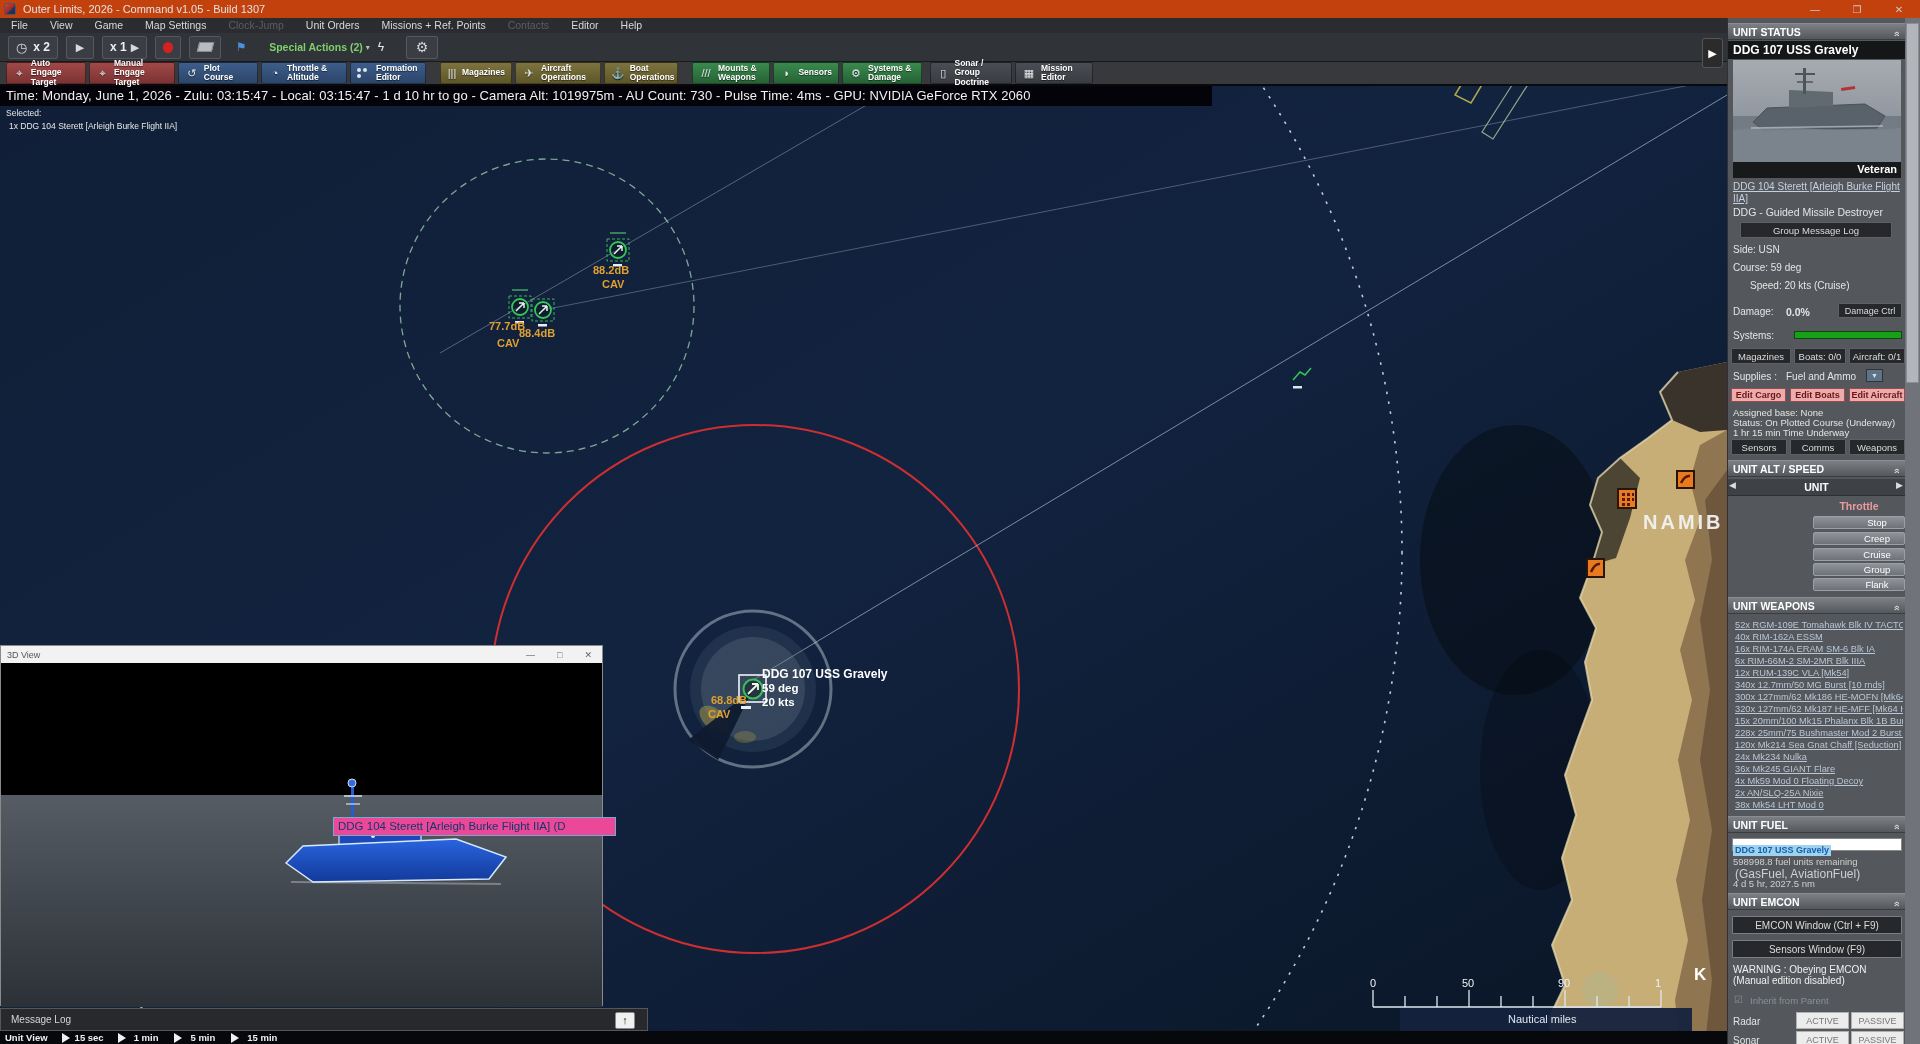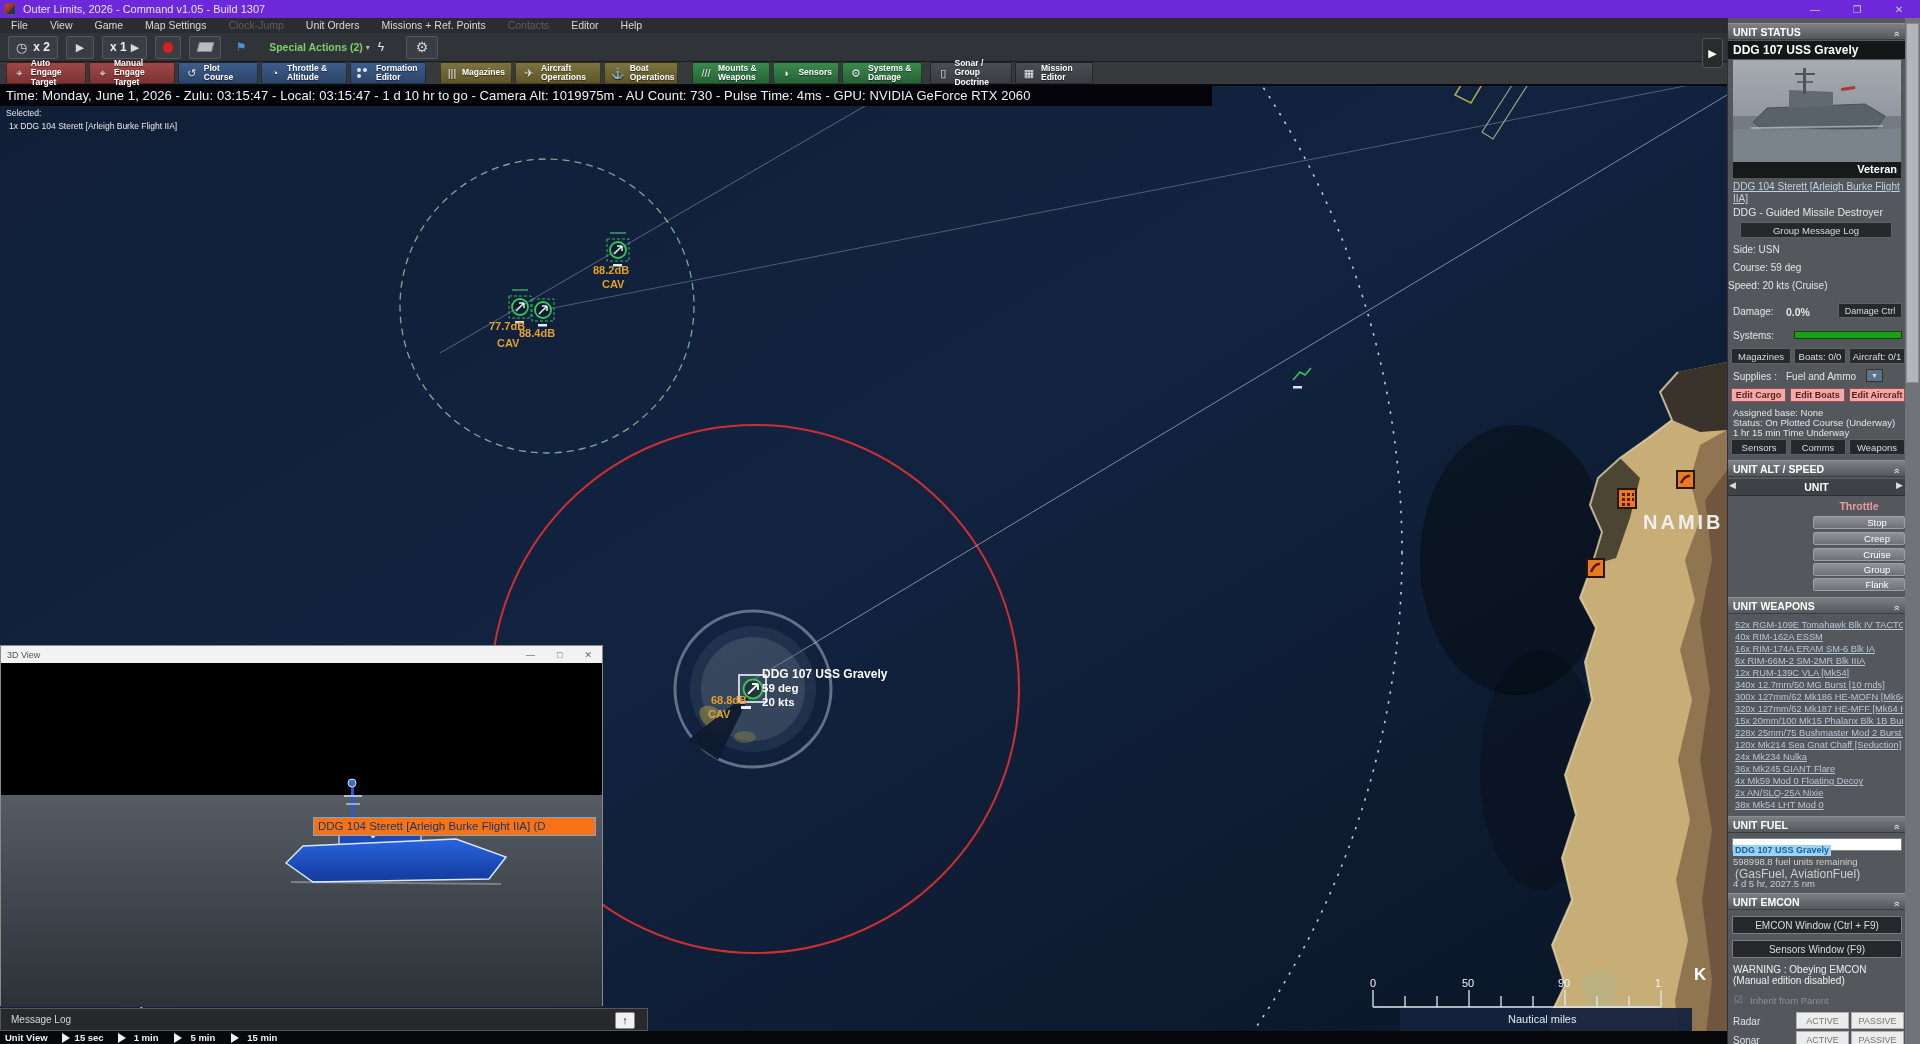--- a/index.html
+++ b/index.html
@@ -1,21 +1,21 @@
 <!DOCTYPE html>
 <html><head>
 <meta charset="utf-8">
 <style>
   * { margin:0; padding:0; box-sizing:border-box; }
   html,body { width:1920px; height:1044px; background:#000; overflow:hidden; }
   body { font-family:"Liberation Sans", sans-serif; }
   #app { position:relative; width:1920px; height:1044px; background:#0c1628; overflow:hidden; }
 
   
-  .titlebar { position:absolute; left:0; top:0; width:1920px; height:18px; background:#6d28d9; display:flex; align-items:center; z-index:40; }
+  .titlebar { position:absolute; left:0; top:0; width:1920px; height:18px; background:#c2410c; display:flex; align-items:center; z-index:40; }
   .app-icon { width:12px; height:12px; margin-left:4px; border-radius:2px; background:linear-gradient(135deg,#d04040 0%,#a02828 55%,#20386a 56%,#182a50 100%); border:1px solid #555; }
   .title-text { color:#e2e2e2; font-size:11px; margin-left:7px; }
   .win-controls { margin-left:auto; display:flex; height:18px; }
   .win-btn { width:42px; height:18px; color:#c8c8c8; font-size:10px; display:flex; align-items:center; justify-content:center; }
 
   
   .leftcol { position:absolute; left:0; top:18px; width:1727px; height:1026px; }
 
   .menubar { position:absolute; left:0; top:0; width:1727px; height:15px; background:#2a2c2f; display:flex; align-items:center; z-index:30; }
   .menu-item { color:#d8d8d8; font-size:10.5px; padding:0 11px; height:15px; line-height:15px; }
@@ -56,21 +56,21 @@
   .map-svg { position:absolute; left:0; top:0; width:1727px; height:1026px; z-index:1; }
 
   
   .view3d { position:absolute; left:0; top:627px; width:603px; height:361px; border:1px solid #8a8a8a; background:#000; z-index:25; }
   .view3d-title { height:17px; background:#f2f2f2; display:flex; align-items:center; }
   .view3d-title .t { color:#555; font-size:9px; margin-left:6px; }
   .view3d-btns { margin-left:auto; display:flex; gap:22px; padding-right:10px; }
   .view3d-btns span { color:#666; font-size:9px; }
   .view3d-sea { position:absolute; left:0; top:149px; width:100%; height:212px; background:linear-gradient(#555c64,#2c3137); }
   .view3d-ship-svg { position:absolute; left:0; top:0; width:603px; height:344px; top:17px; pointer-events:none; }
-  .view3d-tooltip { position:absolute; left:312px; top:171px; width:283px; height:19px; background:#f97316; border:1px solid #7aa8cc; color:#14386b; font-size:11.5px; line-height:17px; padding-left:4px; white-space:nowrap; overflow:hidden; }
+  .view3d-tooltip { position:absolute; left:332px; top:171px; width:283px; height:19px; background:#ec4899; border:1px solid #7aa8cc; color:#14386b; font-size:11.5px; line-height:17px; padding-left:4px; white-space:nowrap; overflow:hidden; }
 
   
   .msglog { position:absolute; left:0; top:990px; width:648px; height:23px; background:#27292d; border:1px solid #53565b; z-index:26; display:flex; align-items:center; }
   .msglog .t { color:#d6d6d6; font-size:10px; margin-left:10px; }
   .msglog-btn { position:absolute; right:12px; top:3px; width:20px; height:17px; background:#f0f0f0; border:1px solid #8a8a8a; border-radius:2px; color:#222; font-size:11px; font-weight:bold; text-align:center; line-height:15px; }
   .unitview { position:absolute; left:0; top:1013px; width:1727px; height:13px; background:#06080c; display:flex; align-items:center; z-index:27; }
   .unitview .uv-label { color:#f0f0f0; font-size:9.5px; font-weight:bold; margin-left:5px; }
   .play-tri { width:0; height:0; border-left:8px solid #f0f0f0; border-top:5px solid transparent; border-bottom:5px solid transparent; }
   .uv-step { color:#f0f0f0; font-size:9.5px; font-weight:bold; }
 
@@ -454,21 +454,21 @@
 
     <div style="position:absolute; left:5px; top:163px; width:168px;">
       <span class="sb-link" style="white-space:normal; display:block;">DDG 104 Sterett [Arleigh Burke Flight IIA]</span>
     </div>
     <span class="sb-text" style="left:5px; top:188px; font-size:10.5px;">DDG - Guided Missile Destroyer</span>
 
     <div class="sb-btn" style="left:12px; top:204px; width:152px; height:16px; line-height:15px;">Group Message Log</div>
 
     <span class="sb-text" style="left:5px; top:226px;">Side: USN</span>
     <span class="sb-text" style="left:5px; top:244px;">Course: 59 deg</span>
-    <span class="sb-text" style="left:0; top:262px;">Speed: 20 kts (Cruise)</span>
+    <span class="sb-text" style="left:22px; top:262px;">Speed: 20 kts (Cruise)</span>
 
     <span class="sb-text" style="left:5px; top:288px;">Damage:</span>
     <span class="sb-text" style="left:58px; top:288px; font-weight:bold; font-size:10.5px;">0.0%</span>
     <div class="sb-btn" style="left:110px; top:285px; width:64px; height:15px; line-height:14px; font-size:9px;">Damage Ctrl</div>
 
     <span class="sb-text" style="left:5px; top:312px;">Systems:</span>
     <div style="position:absolute; left:66px; top:313px; width:108px; height:8px; background:#18a018; border:1px solid #0a4a0a;"></div>
 
     <div class="sb-btn" style="left:3px; top:330px; width:60px; height:16px; line-height:15px;">Magazines</div>
     <div class="sb-btn" style="left:66px; top:330px; width:52px; height:16px; line-height:15px;">Boats: 0/0</div>

